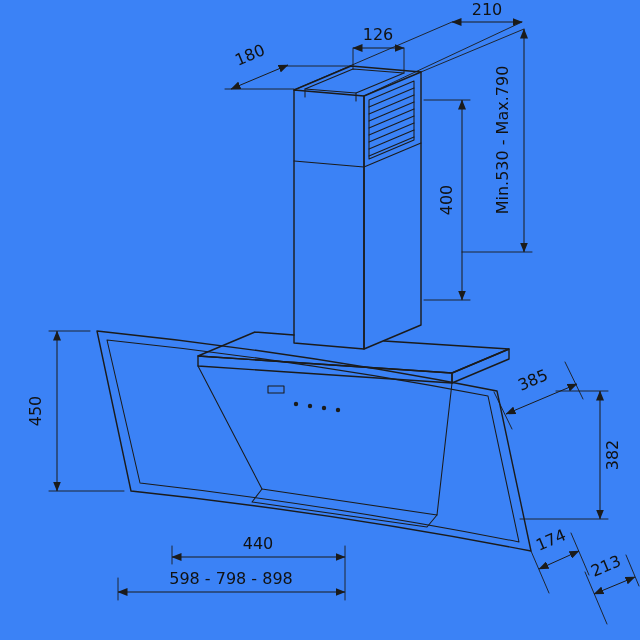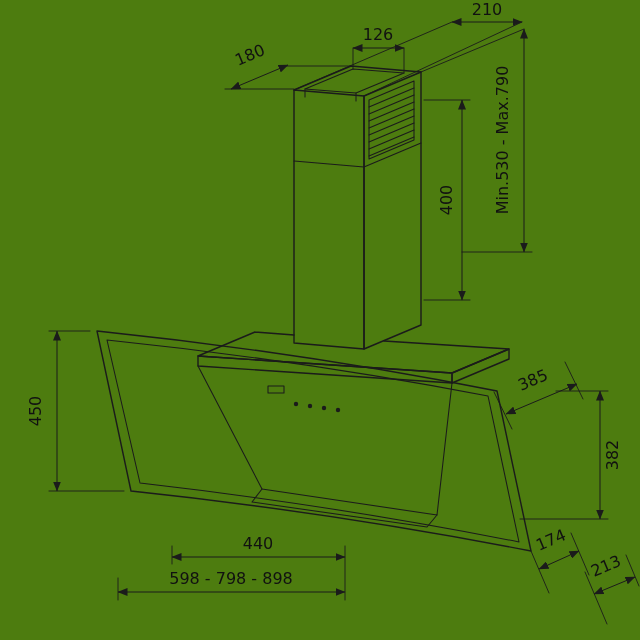--- a/index.html
+++ b/index.html
@@ -1,16 +1,16 @@
 <!DOCTYPE html>
 <html><head>
 <meta charset="utf-8">
 <style>
   html,body{margin:0;padding:0;background:#fff;}
-  .page{width:640px;height:640px;background:#4d7c0f;position:relative;overflow:hidden;
+  .page{width:640px;height:640px;background:#3b82f6;position:relative;overflow:hidden;
         font-family:"DejaVu Sans",sans-serif;}
   svg{display:block;}
   .obj{fill:none;stroke:#1b1b1b;stroke-width:1.4;stroke-linejoin:round;stroke-linecap:round;}
   .thin{stroke-width:1.05;}
   .ext{fill:none;stroke:#1b1b1b;stroke-width:0.9;stroke-linecap:round;}
   .dim{fill:none;stroke:#1b1b1b;stroke-width:1;
        marker-start:url(#arw);marker-end:url(#arw);}
   .lbl{font:16px "DejaVu Sans",sans-serif;fill:#111111;}
 </style>
 </head>

